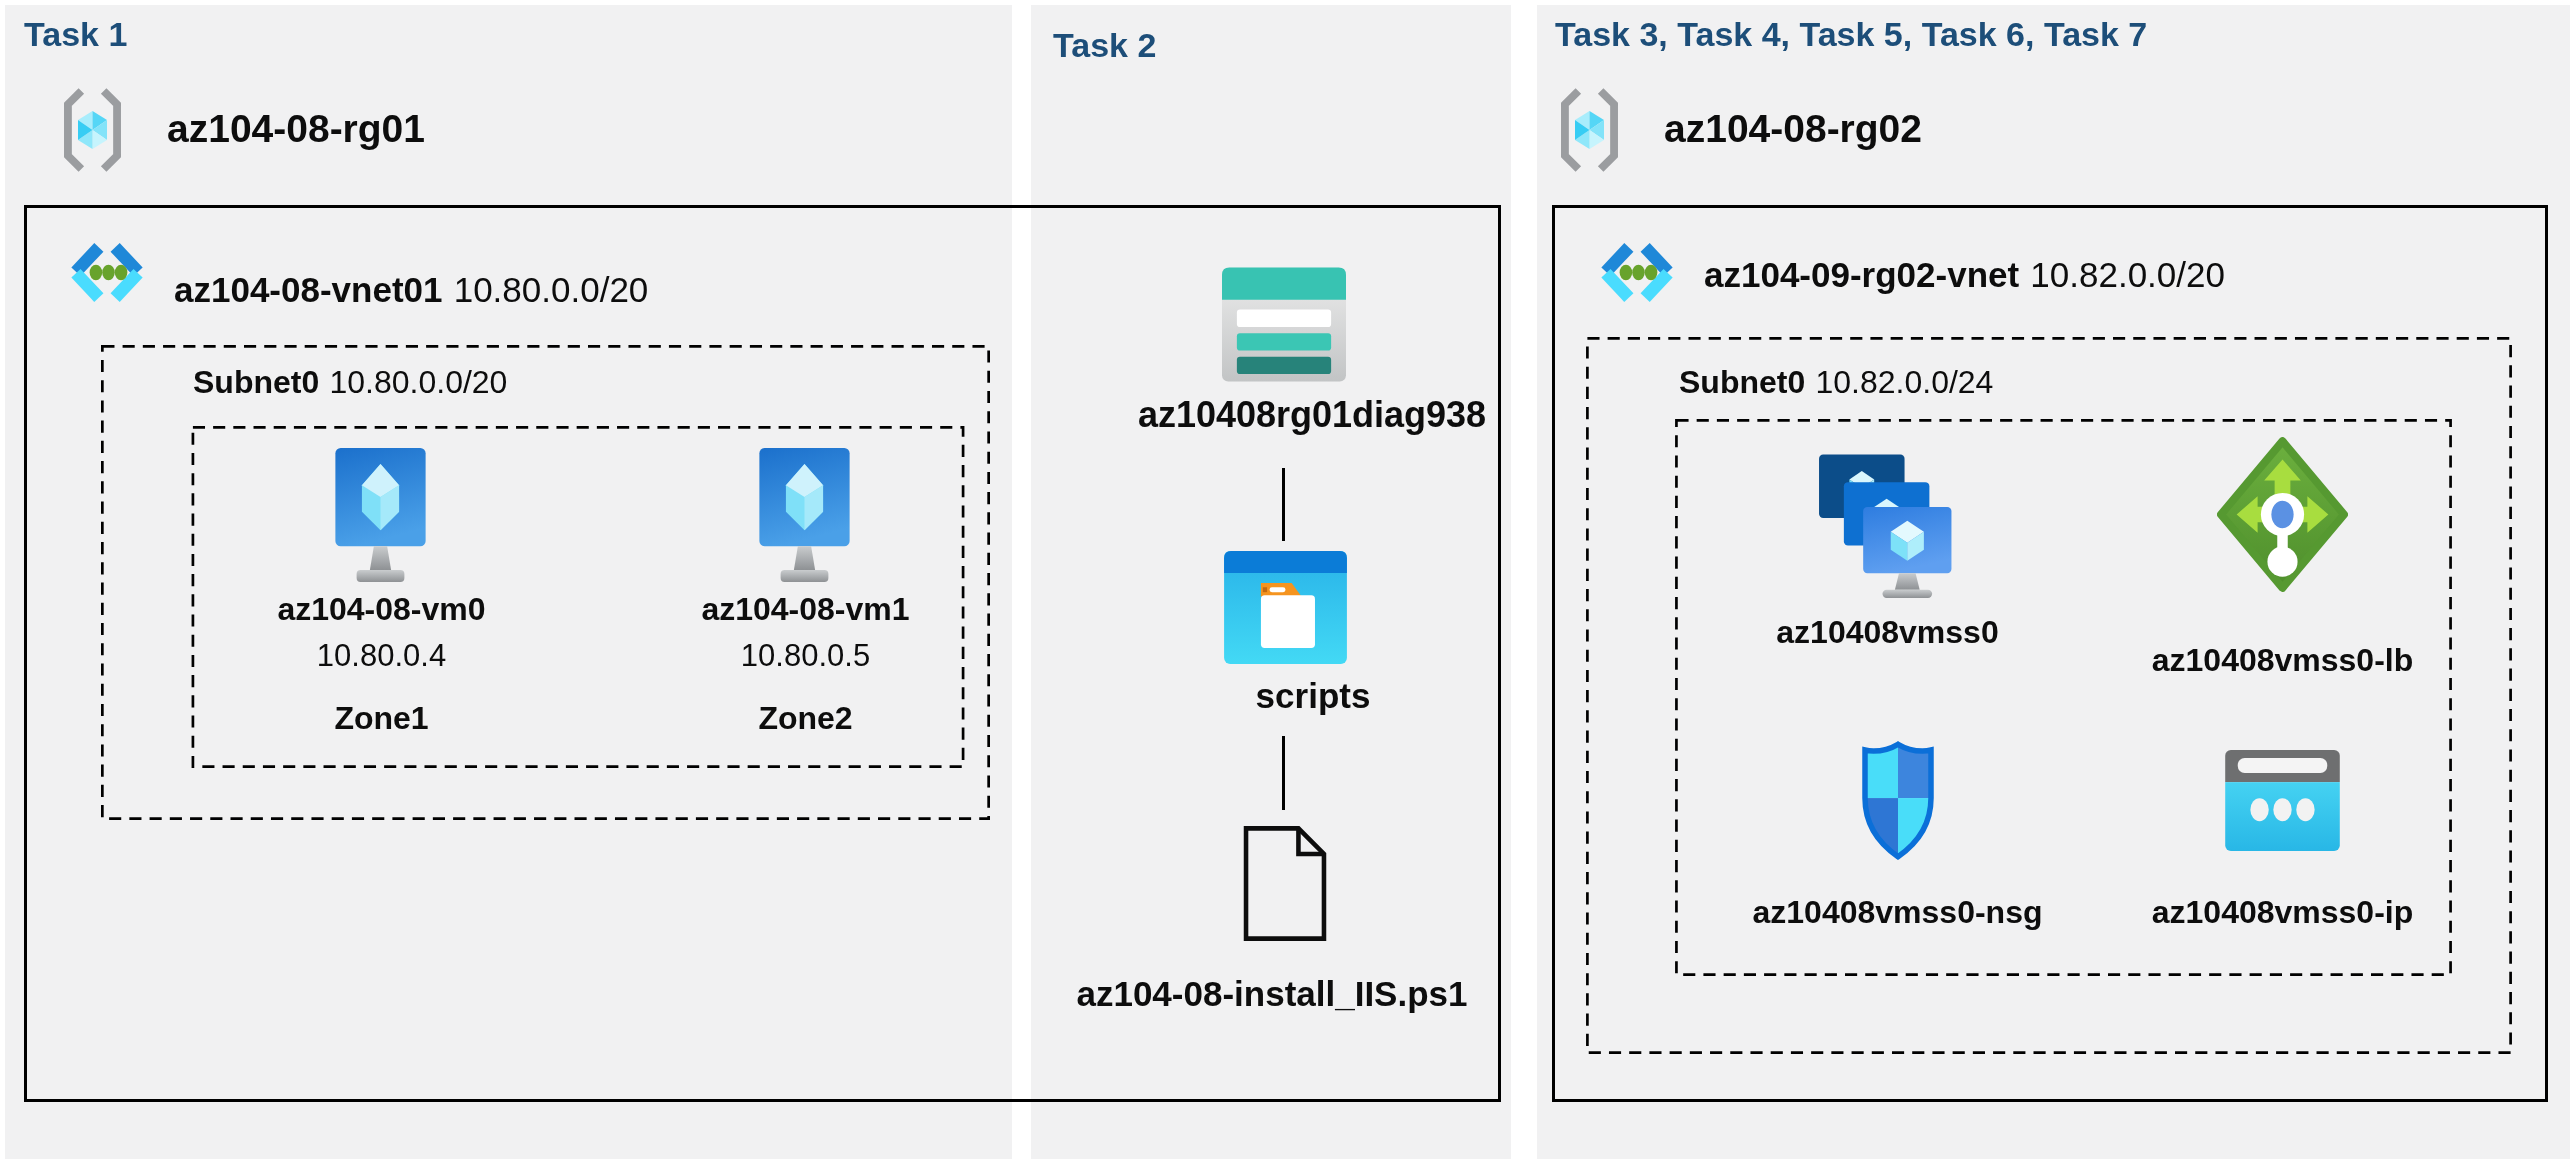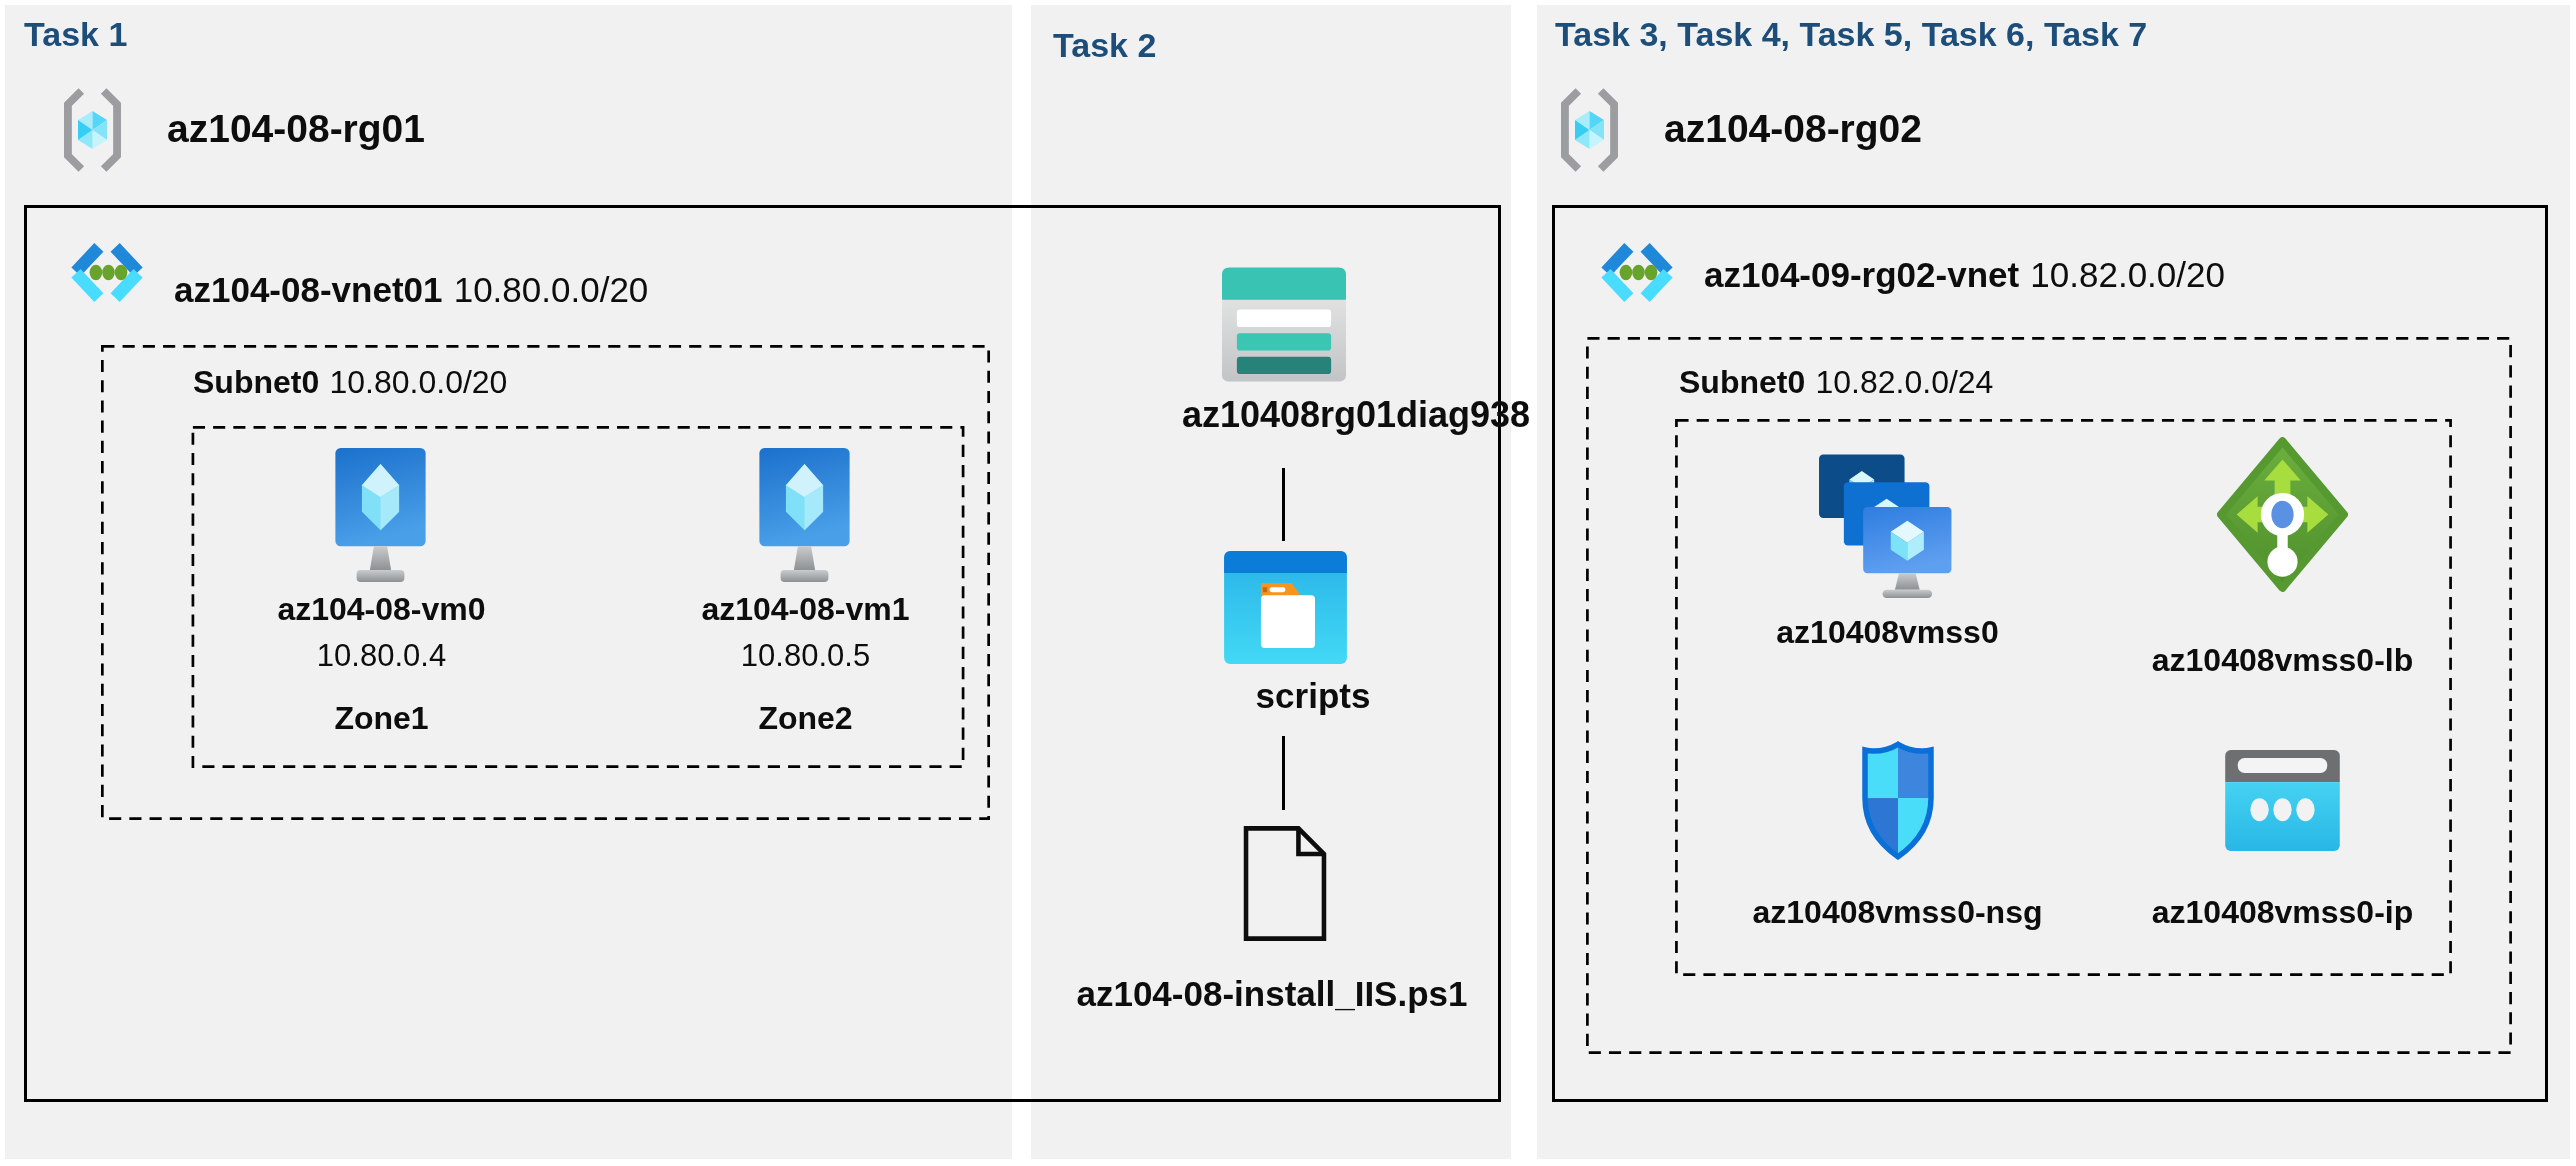--- a/index.html
+++ b/index.html
@@ -126,21 +126,21 @@
       <stop offset="0" stop-color="#ececec"></stop>
         <stop offset="1" stop-color="#c2c4c5"></stop>
     </linearGradient>
   </defs>
   <rect x="0" y="0" width="100" height="92" rx="5" fill="url(#gst)"></rect>
   <path d="M0,26 L0,6 Q0,0 6,0 L94,0 Q100,0 100,6 L100,26 Z" fill="#38c3b2"></path>
   <rect x="12" y="34" width="76" height="14" rx="2.5" fill="#ffffff"></rect>
   <rect x="12" y="53" width="76" height="14" rx="2.5" fill="#3bc6b4"></rect>
   <rect x="12" y="72" width="76" height="14" rx="2.5" fill="#27837a"></rect>
 </svg>
-<div class="ctr t2-lbl" style="left:1080px;width:480px;top:394px;padding-left:36px;">az10408rg01diag938</div>
+<div class="ctr t2-lbl" style="left:1036px;width:480px;top:394px;padding-left:36px;">az10408rg01diag938</div>
 
 <div class="conn" style="left:1282px;top:468px;height:73px;"></div>
 
 <svg class="icon" style="left:1224px;top:551px;" width="123" height="113" viewBox="0 0 100 92">
   <defs>
     <linearGradient id="gsc" x1="0" y1="0" x2="0" y2="1">
       <stop offset="0" stop-color="#28b2e8"></stop>
         <stop offset="1" stop-color="#43d9f5"></stop>
     </linearGradient>
   </defs>

